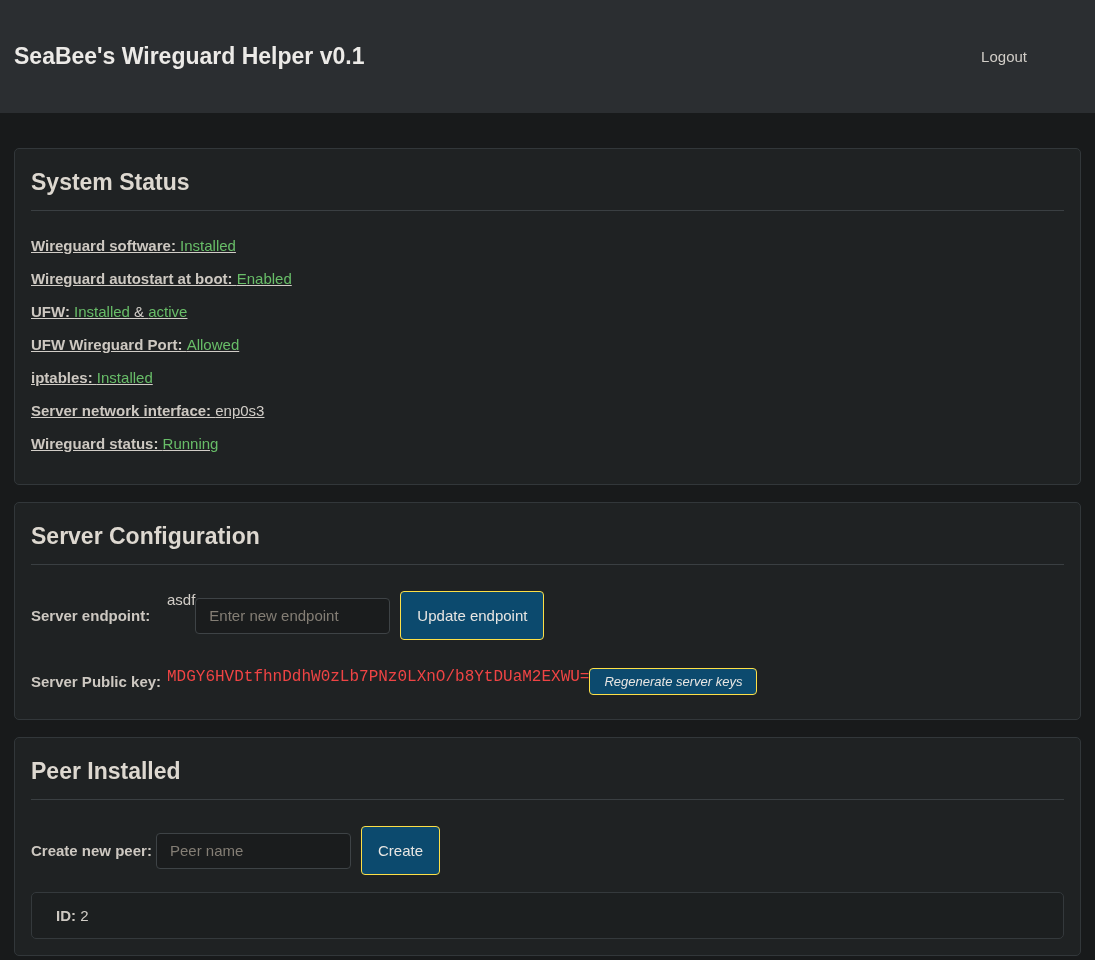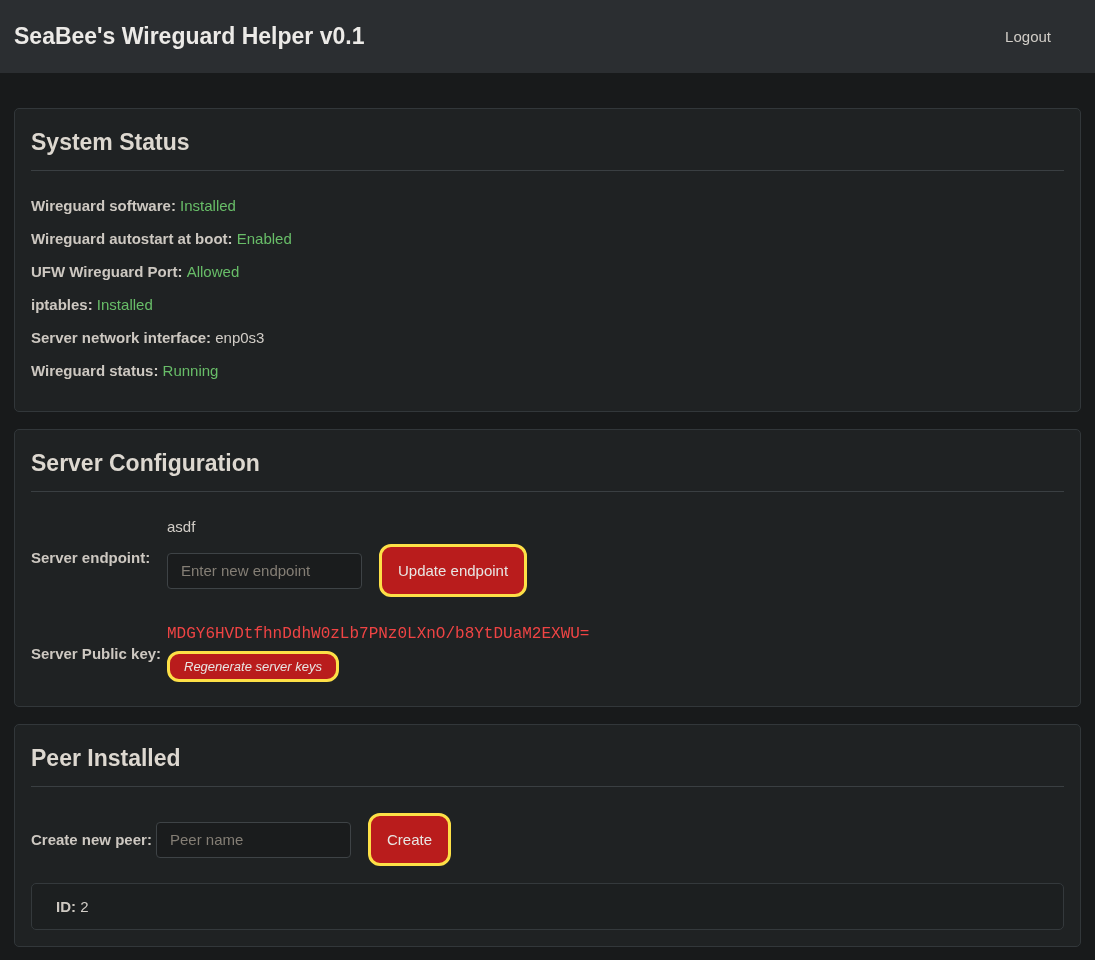--- a/index.html
+++ b/index.html
@@ -6,25 +6,25 @@
   html, body { margin: 0; padding: 0; }
   body {
     background: #181a1b;
     color: #d1cdc7;
     font-family: "Liberation Sans", sans-serif;
     font-size: 15px;
     min-height: 960px;
   }
   .navbar {
     background: #2b2e31;
-    height: 73px;
+    height: 113px;
     display: flex;
     align-items: center;
     justify-content: space-between;
-    padding: 0 44px 0 14px;
+    padding: 0 68px 0 14px;
   }
   .navbar-brand {
     color: #eceae7;
     font-size: 23px;
     font-weight: bold;
   }
   .logout-link {
     color: #d1cdc7;
     font-size: 15px;
     text-decoration: none;
@@ -42,50 +42,50 @@
     margin: 0 0 14px;
     font-size: 23px;
     font-weight: bold;
     color: #ddd8d0;
   }
   .card hr {
     border: 0;
     border-top: 1px solid #3a3f42;
     margin: 0 0 26px;
   }
-  .status-line { margin: 0 0 16px; }
+  .status-line { margin: 0 0 16px; text-decoration: underline; }
   .label { font-weight: bold; color: #cdc8c1; }
   .status-good { color: #68bd68; }
   .status-plain { color: #d1cdc7; }
 
   .form-row { display: flex; align-items: center; margin-bottom: 28px; }
   .form-row:last-child { margin-bottom: 8px; }
   .field-label { width: 136px; flex-shrink: 0; font-weight: bold; color: #cdc8c1; }
-  .field-content { display: flex; flex-direction: column; }
+  .field-content { display: flex; flex-direction: row; }
   .current-value { margin: 0 0 9px; color: #d1cdc7; }
-  .input-row { display: flex; align-items: center; gap: 7px; }
+  .input-row { display: flex; align-items: center; }
 
   .text-input {
     background: #1a1c1d;
     border: 1px solid #3e4346;
     border-radius: 4px;
     color: #d1cdc7;
     font-family: "Liberation Sans", sans-serif;
     font-size: 15px;
     padding: 8px 13px;
     height: 36px;
     width: 195px;
     outline: none;
   }
   .text-input::placeholder { color: #847e75; }
 
   .btn {
-    background: #b91c1c;
-    border: 3px solid #fde047;
-    border-radius: 12px;
+    background: #0c4a6e;
+    border: 1px solid #fde047;
+    border-radius: 4px;
     color: #e8e6e3;
     font-family: "Liberation Sans", sans-serif;
     cursor: pointer;
   }
   .btn-lg {
     font-size: 15px;
     padding: 15px 16px;
     margin-left: 10px;
   }
   .btn-sm {
@@ -120,20 +120,21 @@
 </header>
 
 <main class="page">
 
   <section class="card">
     <h2>System Status</h2>
     <hr>
     <div>
         <p class="status-line"><span class="label">Wireguard software: </span><span class="status-good">Installed</span></p>
         <p class="status-line"><span class="label">Wireguard autostart at boot: </span><span class="status-good">Enabled</span></p>
+        <p class="status-line"><span class="label">UFW: </span><span class="status-good">Installed</span><span class="status-plain"> &amp; </span><span class="status-good">active</span></p>
         <p class="status-line"><span class="label">UFW Wireguard Port: </span><span class="status-good">Allowed</span></p>
         <p class="status-line"><span class="label">iptables: </span><span class="status-good">Installed</span></p>
         <p class="status-line"><span class="label">Server network interface: </span><span class="status-plain">enp0s3</span></p>
         <p class="status-line"><span class="label">Wireguard status: </span><span class="status-good">Running</span></p>
       </div>
   </section>
 
   <section class="card">
     <h2>Server Configuration</h2>
     <hr>

